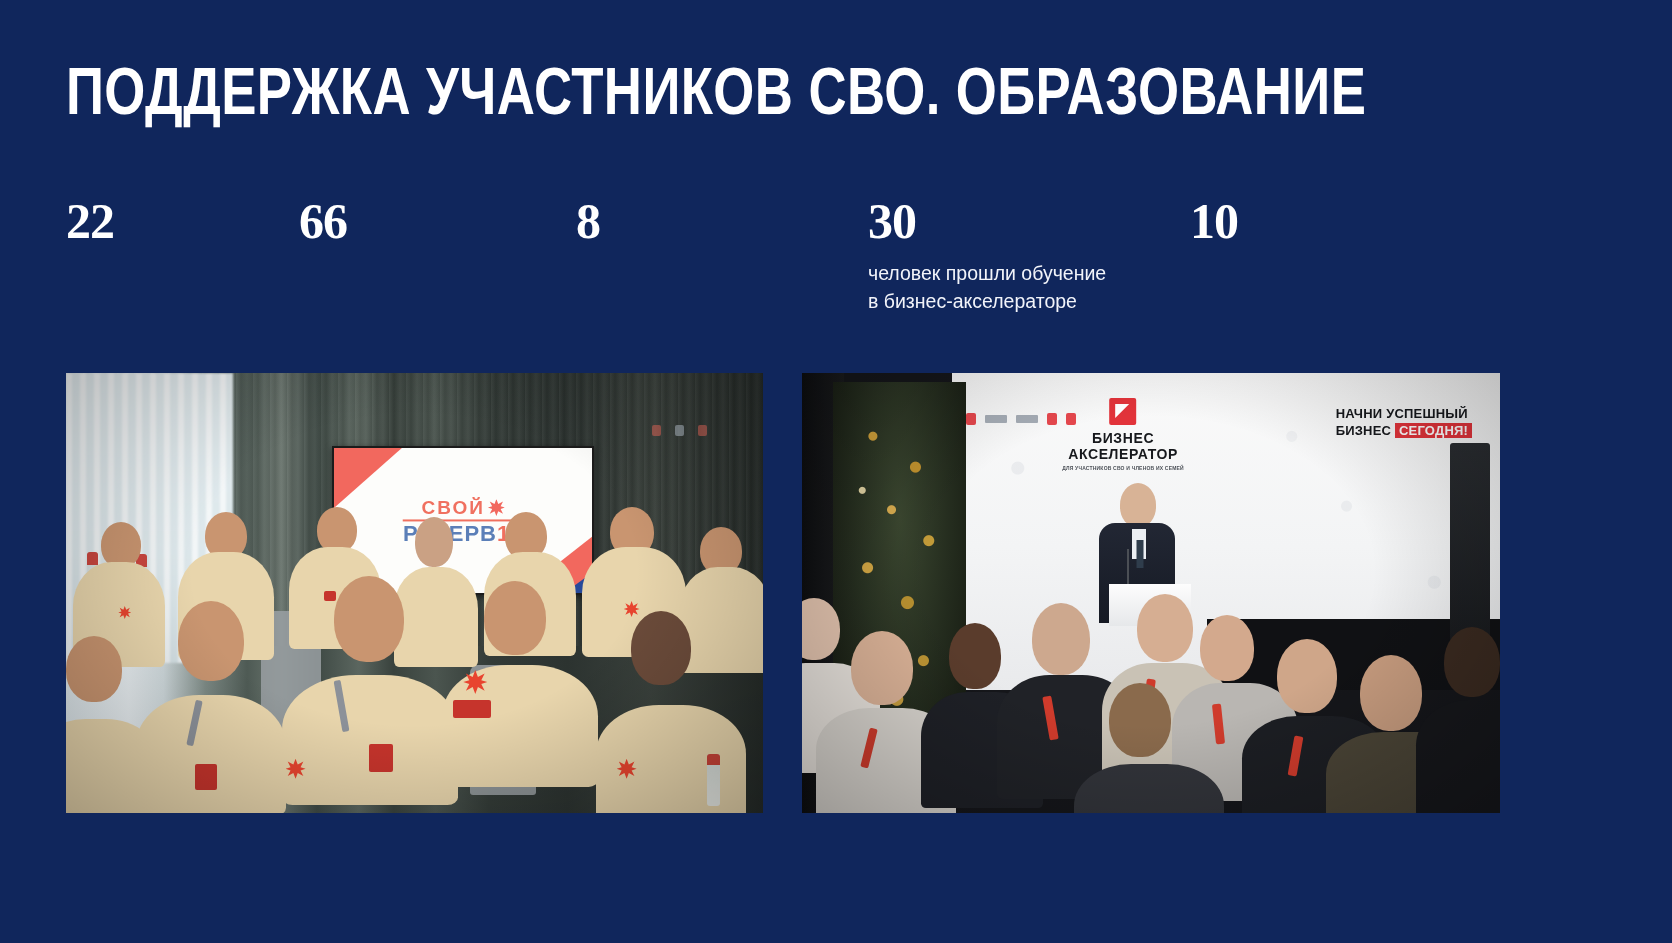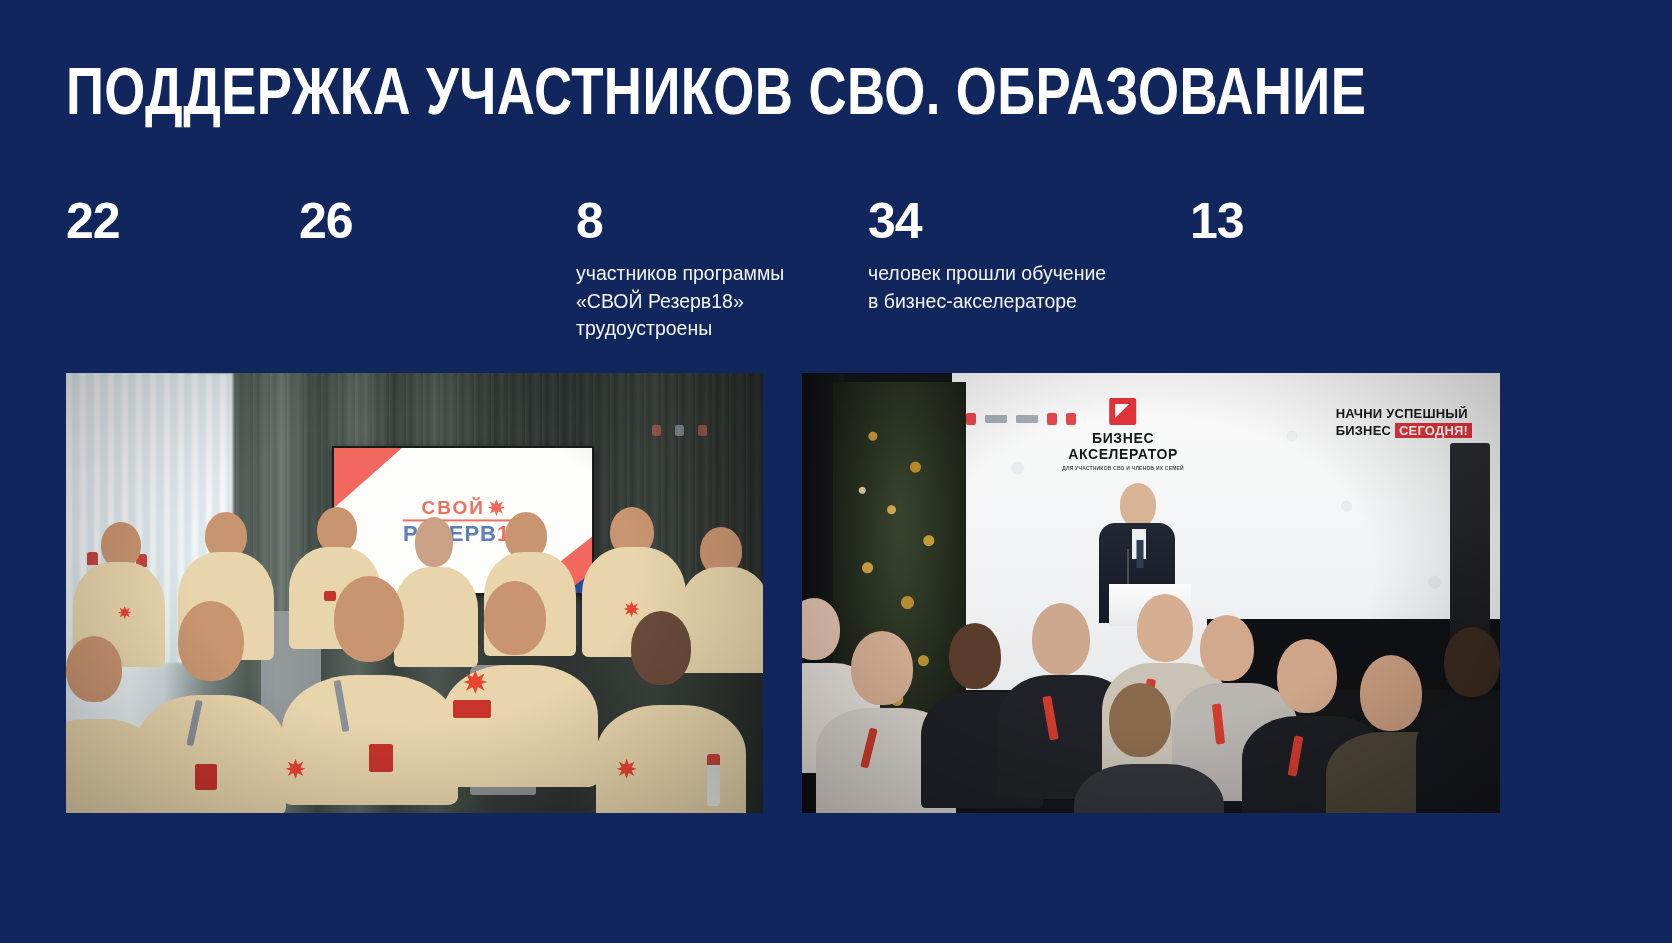--- a/index.html
+++ b/index.html
@@ -22,21 +22,21 @@
     white-space:nowrap;color:#ffffff;
     font-family:"Liberation Sans","DejaVu Sans",sans-serif;
   }
 
   
   .stats{position:absolute;left:66px;top:196px;width:1540px;height:150px;}
   .stat{position:absolute;top:0;}
   .stat .num{
     font-size:50px;font-weight:700;line-height:1;
     letter-spacing:-1px;color:#ffffff;margin-bottom:14px;
-    font-family:Liberation Sans, sans-serif;
+    font-family:Liberation Serif, serif;
   }
   .stat .desc{
     font-size:19.5px;line-height:1.42;font-weight:400;color:#f2f4fa;
     font-family:"Liberation Sans","DejaVu Sans",sans-serif;
   }
   .s0{left:0px;width:240px;}
   .s1{left:233px;width:255px;}
   .s2{left:510px;width:280px;}
   .s3{left:802px;width:300px;}
   .s4{left:1124px;width:330px;}
@@ -254,35 +254,34 @@
 
   <div class="title">ПОДДЕРЖКА УЧАСТНИКОВ СВО. ОБРАЗОВАНИЕ</div>
 
   <div class="stats">
 
     <div class="stat s0">
       <div class="num">22</div>
     </div>
 
     <div class="stat s1">
-      <div class="num">26</div>
+      <div class="num">66</div>
     </div>
 
     <div class="stat s2">
       <div class="num">8</div>
-      <div class="desc">участников программы<br>«СВОЙ Резерв18»<br>трудоустроены</div>
     </div>
 
     <div class="stat s3">
-      <div class="num">34</div>
+      <div class="num">30</div>
       <div class="desc">человек прошли обучение<br>в бизнес-акселераторе</div>
     </div>
 
     <div class="stat s4">
-      <div class="num">13</div>
+      <div class="num">10</div>
     </div>
 
   </div>
 
   <div class="photo photo-left">
     <div class="ph-inner">
       <div class="lp-bg"></div>
       <div class="lp-curtain"></div>
       <div class="lp-window"></div>
 

